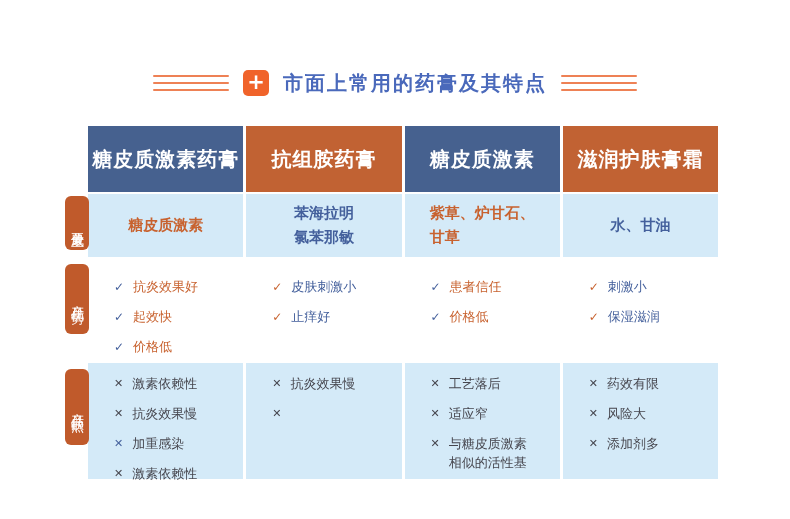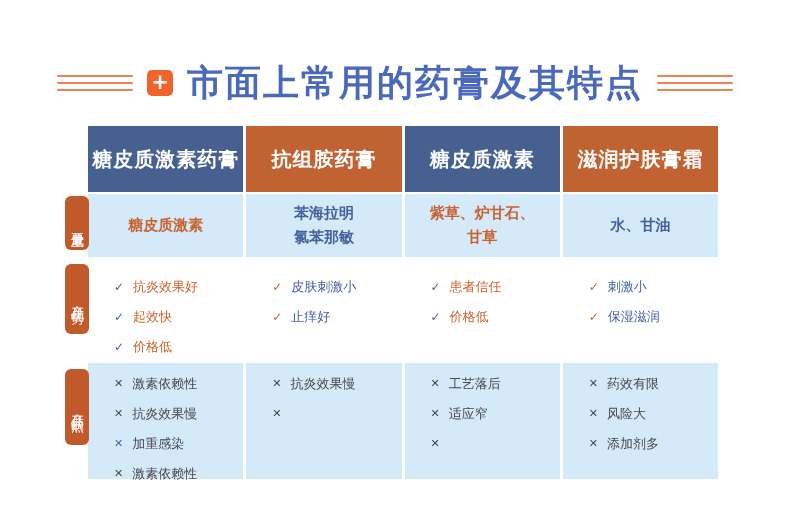--- a/index.html
+++ b/index.html
@@ -13,37 +13,37 @@
     font-family:"DejaVu Sans","Liberation Sans",sans-serif;}
 
   
   .title-row{display:flex;align-items:center;justify-content:center;
     gap:14px;margin-top:60px;height:46px;}
   .decor-lines{display:flex;flex-direction:column;gap:5px;}
   .decor-line{width:76px;height:2px;background:var(--line-orange);border-radius:1px;}
   .plus-badge{width:26px;height:26px;border-radius:5px;background:var(--plus-orange);
     color:#fff;font-size:21px;font-weight:bold;display:flex;align-items:center;
     justify-content:center;line-height:1;padding-bottom:2px;}
-  .page-title{font-size:36px;font-weight:600;color:var(--title-blue);
+  .page-title{font-size:20px;font-weight:600;color:var(--title-blue);
     letter-spacing:2px;white-space:nowrap;}
 
   
   .table-wrap{position:relative;width:630px;margin:20px 0 0 88px;}
   .grid{display:grid;grid-template-columns:repeat(4,1fr);
     grid-template-rows:66px 63px 102px 116px;column-gap:3px;row-gap:2px;}
   .hdr{display:flex;align-items:center;justify-content:center;color:#fff;
     font-size:20px;font-weight:bold;letter-spacing:1px;}
   .theme-blue .hdr{background:var(--header-blue);}
   .theme-orange .hdr{background:var(--header-orange);}
   .col{display:contents;}
 
   .cell-main{background:var(--cell-blue);display:flex;align-items:center;
     justify-content:center;font-size:15px;font-weight:bold;}
   .cell-main .main-text{white-space:pre-line;text-align:center;line-height:1.55;}
-  .cell-main .main-text.left{text-align:center;}
+  .cell-main .main-text.left{text-align:left;}
   .theme-blue .cell-main{color:var(--text-orange);}
   .theme-orange .cell-main{color:var(--text-blue);}
 
   .cell-adv{background:#ffffff;padding:19px 4px 0 26px;}
   .cell-dis{background:var(--cell-blue);padding:12px 4px 0 26px;}
   .item{display:flex;align-items:flex-start;gap:9px;margin-bottom:11px;
     font-size:13px;line-height:1.45;}
   .item .mark{flex:0 0 auto;font-size:12px;line-height:1.6;}
   .theme-blue  .cell-adv .item{color:var(--text-orange);}
   .theme-blue  .cell-adv .mark{color:var(--text-blue);}
@@ -175,20 +175,22 @@
         <div class="item">
             <span class="mark">✕</span>
             <span class="txt">工艺落后</span>
           </div>
         <div class="item">
             <span class="mark">✕</span>
             <span class="txt">适应窄</span>
           </div>
         <div class="item">
             <span class="mark">✕</span>
+            <span class="txt">与糖皮质激素
+相似的活性基</span>
           </div>
       </div>
     </div>
 
     <div class="col theme-orange">
       <div class="hdr" style="grid-column:4;grid-row:1">滋润护肤膏霜</div>
       <div class="cell-main" style="grid-column:4;grid-row:2">
         <span class="main-text">水、甘油</span>
       </div>
       <div class="cell-adv" style="grid-column:4;grid-row:3">

